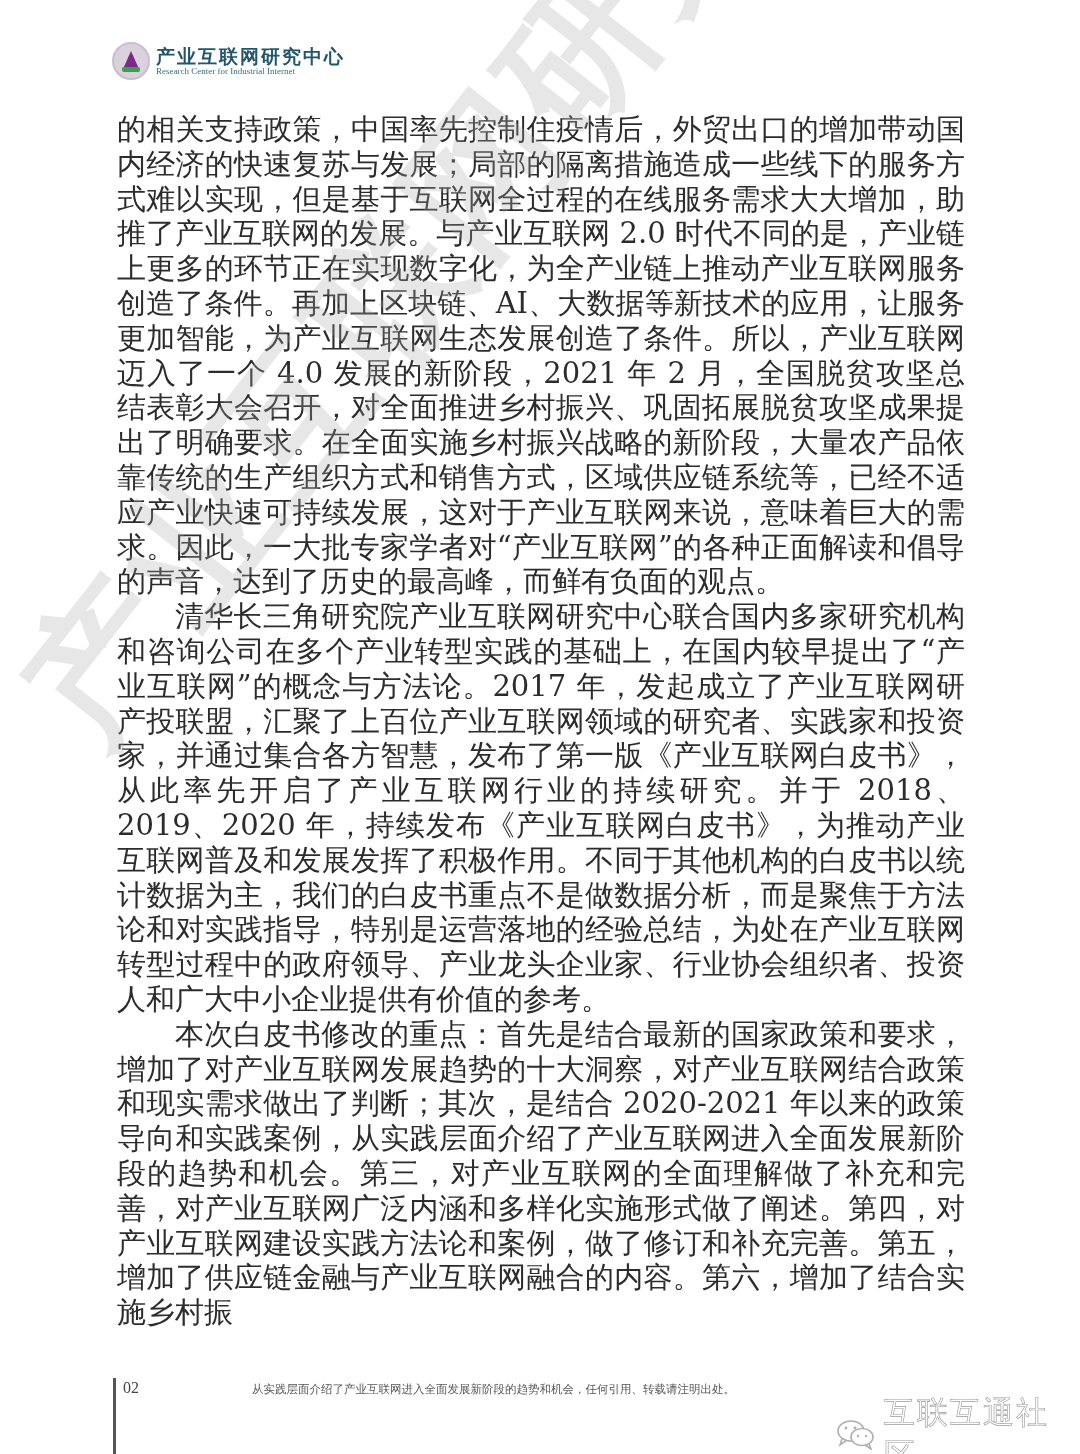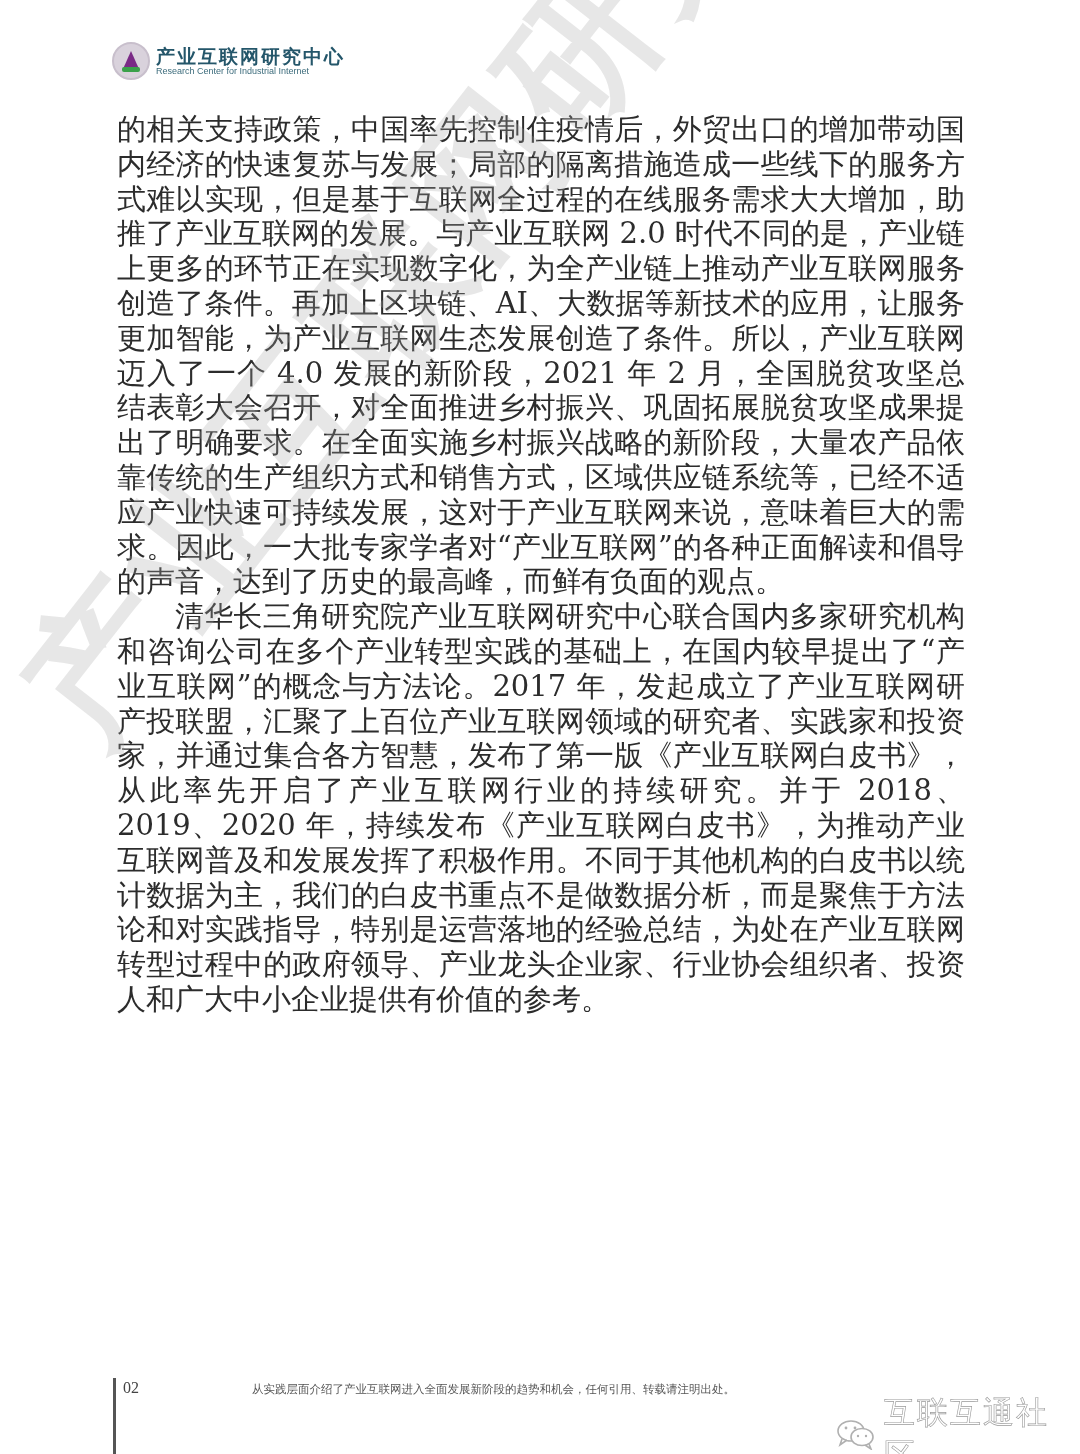--- a/index.html
+++ b/index.html
@@ -57,21 +57,21 @@
       line-height: 1.1;
     }
     .header-title {
       font-family: "DejaVu Sans", "Liberation Sans", sans-serif;
       font-size: 19px;
       font-weight: bold;
       color: #24566a;
       letter-spacing: 2px;
     }
     .header-subtitle {
-      font-family: Liberation Sans, sans-serif;
+      font-family: Liberation Serif, serif;
       font-size: 9px;
       color: #3b6b7b;
     }
     .body-text {
       position: absolute;
       left: 117px;
       top: 112px;
       width: 848px;
       font-size: 29px;
       line-height: 34.8px;
@@ -156,20 +156,21 @@
   </div>
   <div class="header-text">
     <span class="header-title">产业互联网研究中心</span>
     <span class="header-subtitle">Research Center for Industrial Internet</span>
   </div>
 </div>
 
 <div class="body-text">
   <p>的相关支持政策，中国率先控制住疫情后，外贸出口的增加带动国内经济的快速复苏与发展；局部的隔离措施造成一些线下的服务方式难以实现，但是基于互联网全过程的在线服务需求大大增加，助推了产业互联网的发展。与产业互联网 2.0 时代不同的是，产业链上更多的环节正在实现数字化，为全产业链上推动产业互联网服务创造了条件。再加上区块链、AI、大数据等新技术的应用，让服务更加智能，为产业互联网生态发展创造了条件。所以，产业互联网迈入了一个 4.0 发展的新阶段，2021 年 2 月，全国脱贫攻坚总结表彰大会召开，对全面推进乡村振兴、巩固拓展脱贫攻坚成果提出了明确要求。在全面实施乡村振兴战略的新阶段，大量农产品依靠传统的生产组织方式和销售方式，区域供应链系统等，已经不适应产业快速可持续发展，这对于产业互联网来说，意味着巨大的需求。因此，一大批专家学者对“产业互联网”的各种正面解读和倡导的声音，达到了历史的最高峰，而鲜有负面的观点。</p>
   <p class="indent">清华长三角研究院产业互联网研究中心联合国内多家研究机构和咨询公司在多个产业转型实践的基础上，在国内较早提出了“产业互联网”的概念与方法论。2017 年，发起成立了产业互联网研产投联盟，汇聚了上百位产业互联网领域的研究者、实践家和投资家，并通过集合各方智慧，发布了第一版《产业互联网白皮书》，从此率先开启了产业互联网行业的持续研究。并于 2018、2019、2020 年，持续发布《产业互联网白皮书》，为推动产业互联网普及和发展发挥了积极作用。不同于其他机构的白皮书以统计数据为主，我们的白皮书重点不是做数据分析，而是聚焦于方法论和对实践指导，特别是运营落地的经验总结，为处在产业互联网转型过程中的政府领导、产业龙头企业家、行业协会组织者、投资人和广大中小企业提供有价值的参考。</p>
+  <p class="indent">本次白皮书修改的重点：首先是结合最新的国家政策和要求，增加了对产业互联网发展趋势的十大洞察，对产业互联网结合政策和现实需求做出了判断；其次，是结合 2020-2021 年以来的政策导向和实践案例，从实践层面介绍了产业互联网进入全面发展新阶段的趋势和机会。第三，对产业互联网的全面理解做了补充和完善，对产业互联网广泛内涵和多样化实施形式做了阐述。第四，对产业互联网建设实践方法论和案例，做了修订和补充完善。第五，增加了供应链金融与产业互联网融合的内容。第六，增加了结合实施乡村振</p>
 </div>
 
 <div class="watermark">产业互联网研究中心</div>
 
 <div class="footer-rule"></div>
 <span class="page-number">02</span>
 <span class="copyright">从实践层面介绍了产业互联网进入全面发展新阶段的趋势和机会，任何引用、转载请注明出处。</span>
 
 <div class="wechat-mark">
   <span class="wechat-icon">

